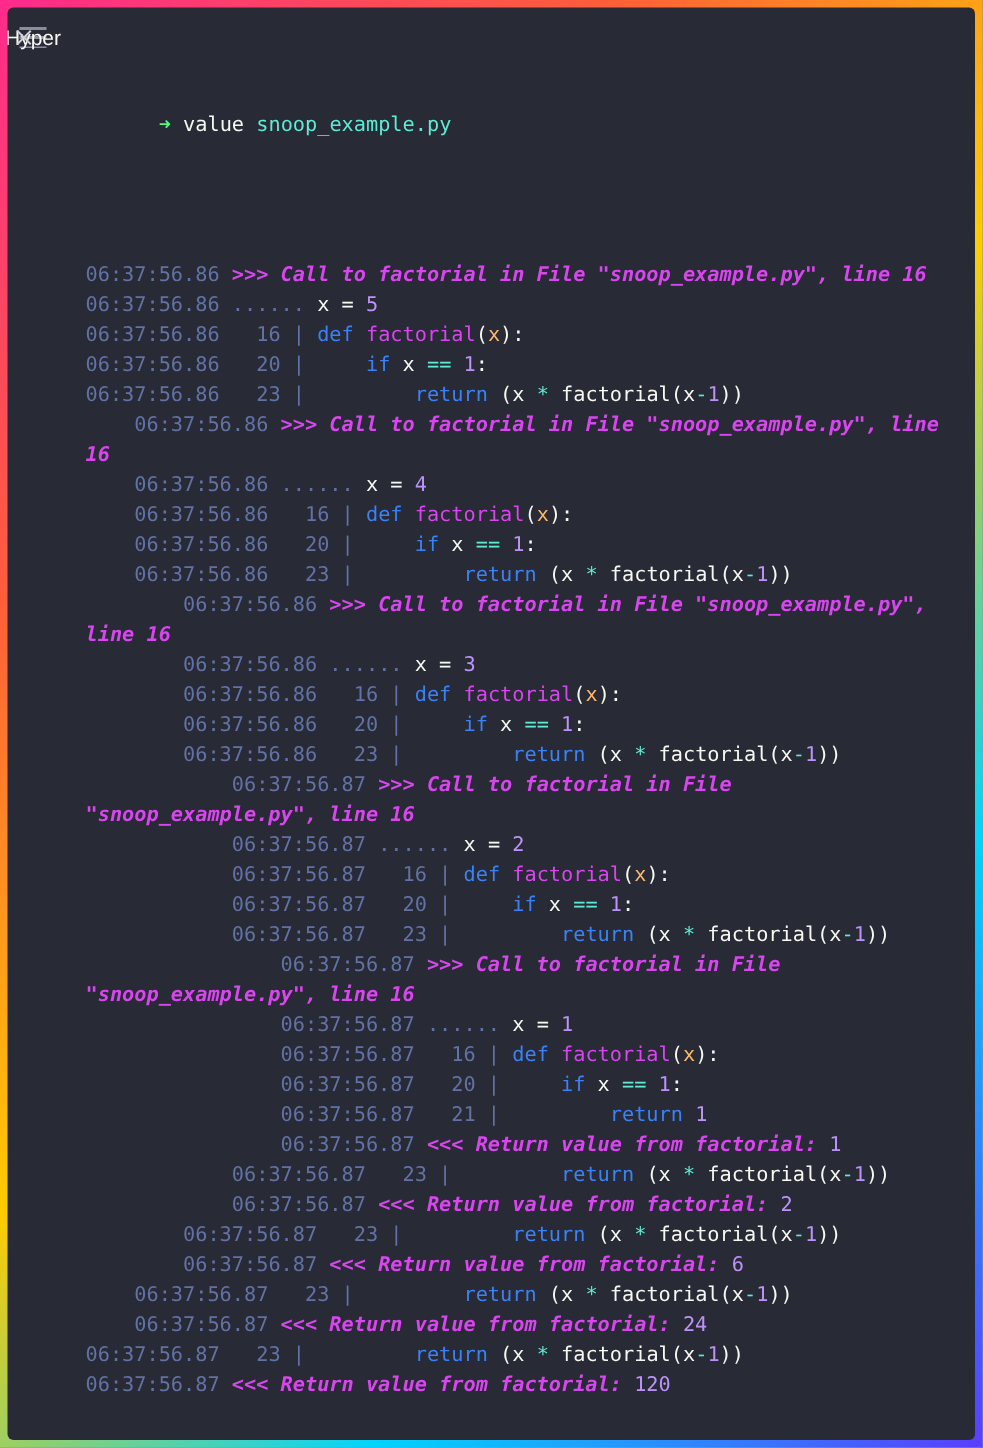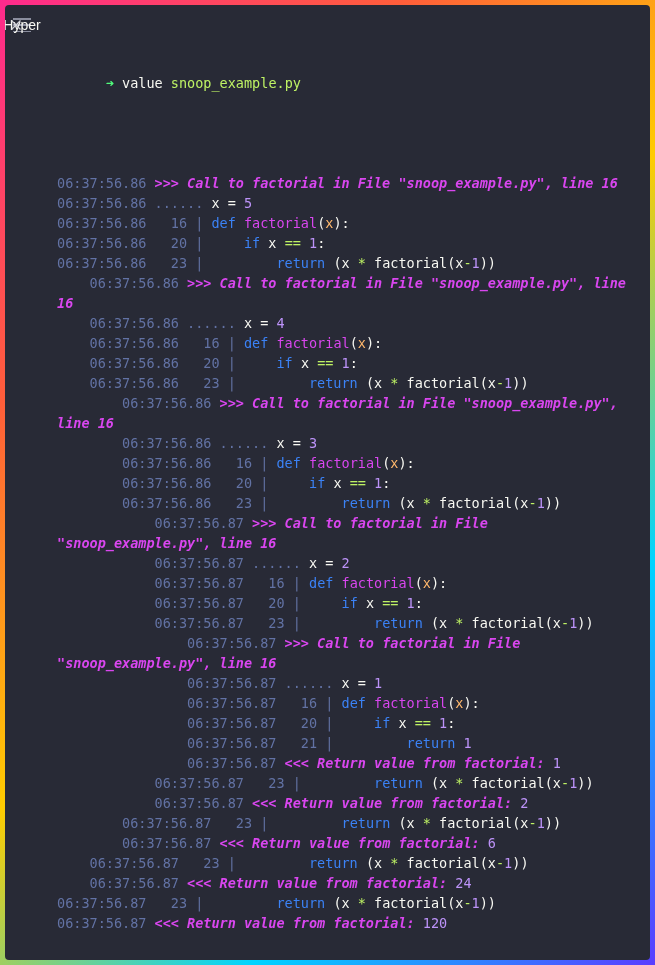--- a/index.html
+++ b/index.html
@@ -76,21 +76,21 @@
 .line { min-height: 20px; }
 .seg { white-space: pre-wrap; }
 
 .c-fg    { color: #f8f8f2; }
 .c-cmt   { color: #6272a4; }
 .c-grn   { color: #d946ef; }
 .c-grnB  { color: #d946ef; font-weight: bold; font-style: italic; }
 .c-cyn   { color: #3b82f6; }
 .c-orn   { color: #ffb86c; }
 .c-pur   { color: #bd93f9; }
-.c-pnk   { color: #bef264; }
+.c-pnk   { color: #5eead4; }
 .c-prompt{ color: #50fa7b; }
 @keyframes blink { 50% { opacity: 0; } }
 </style>
 </head>
 <body>
 
 <div class="window">
   <div class="titlebar">
     <div class="hamburger">
       <span></span>

